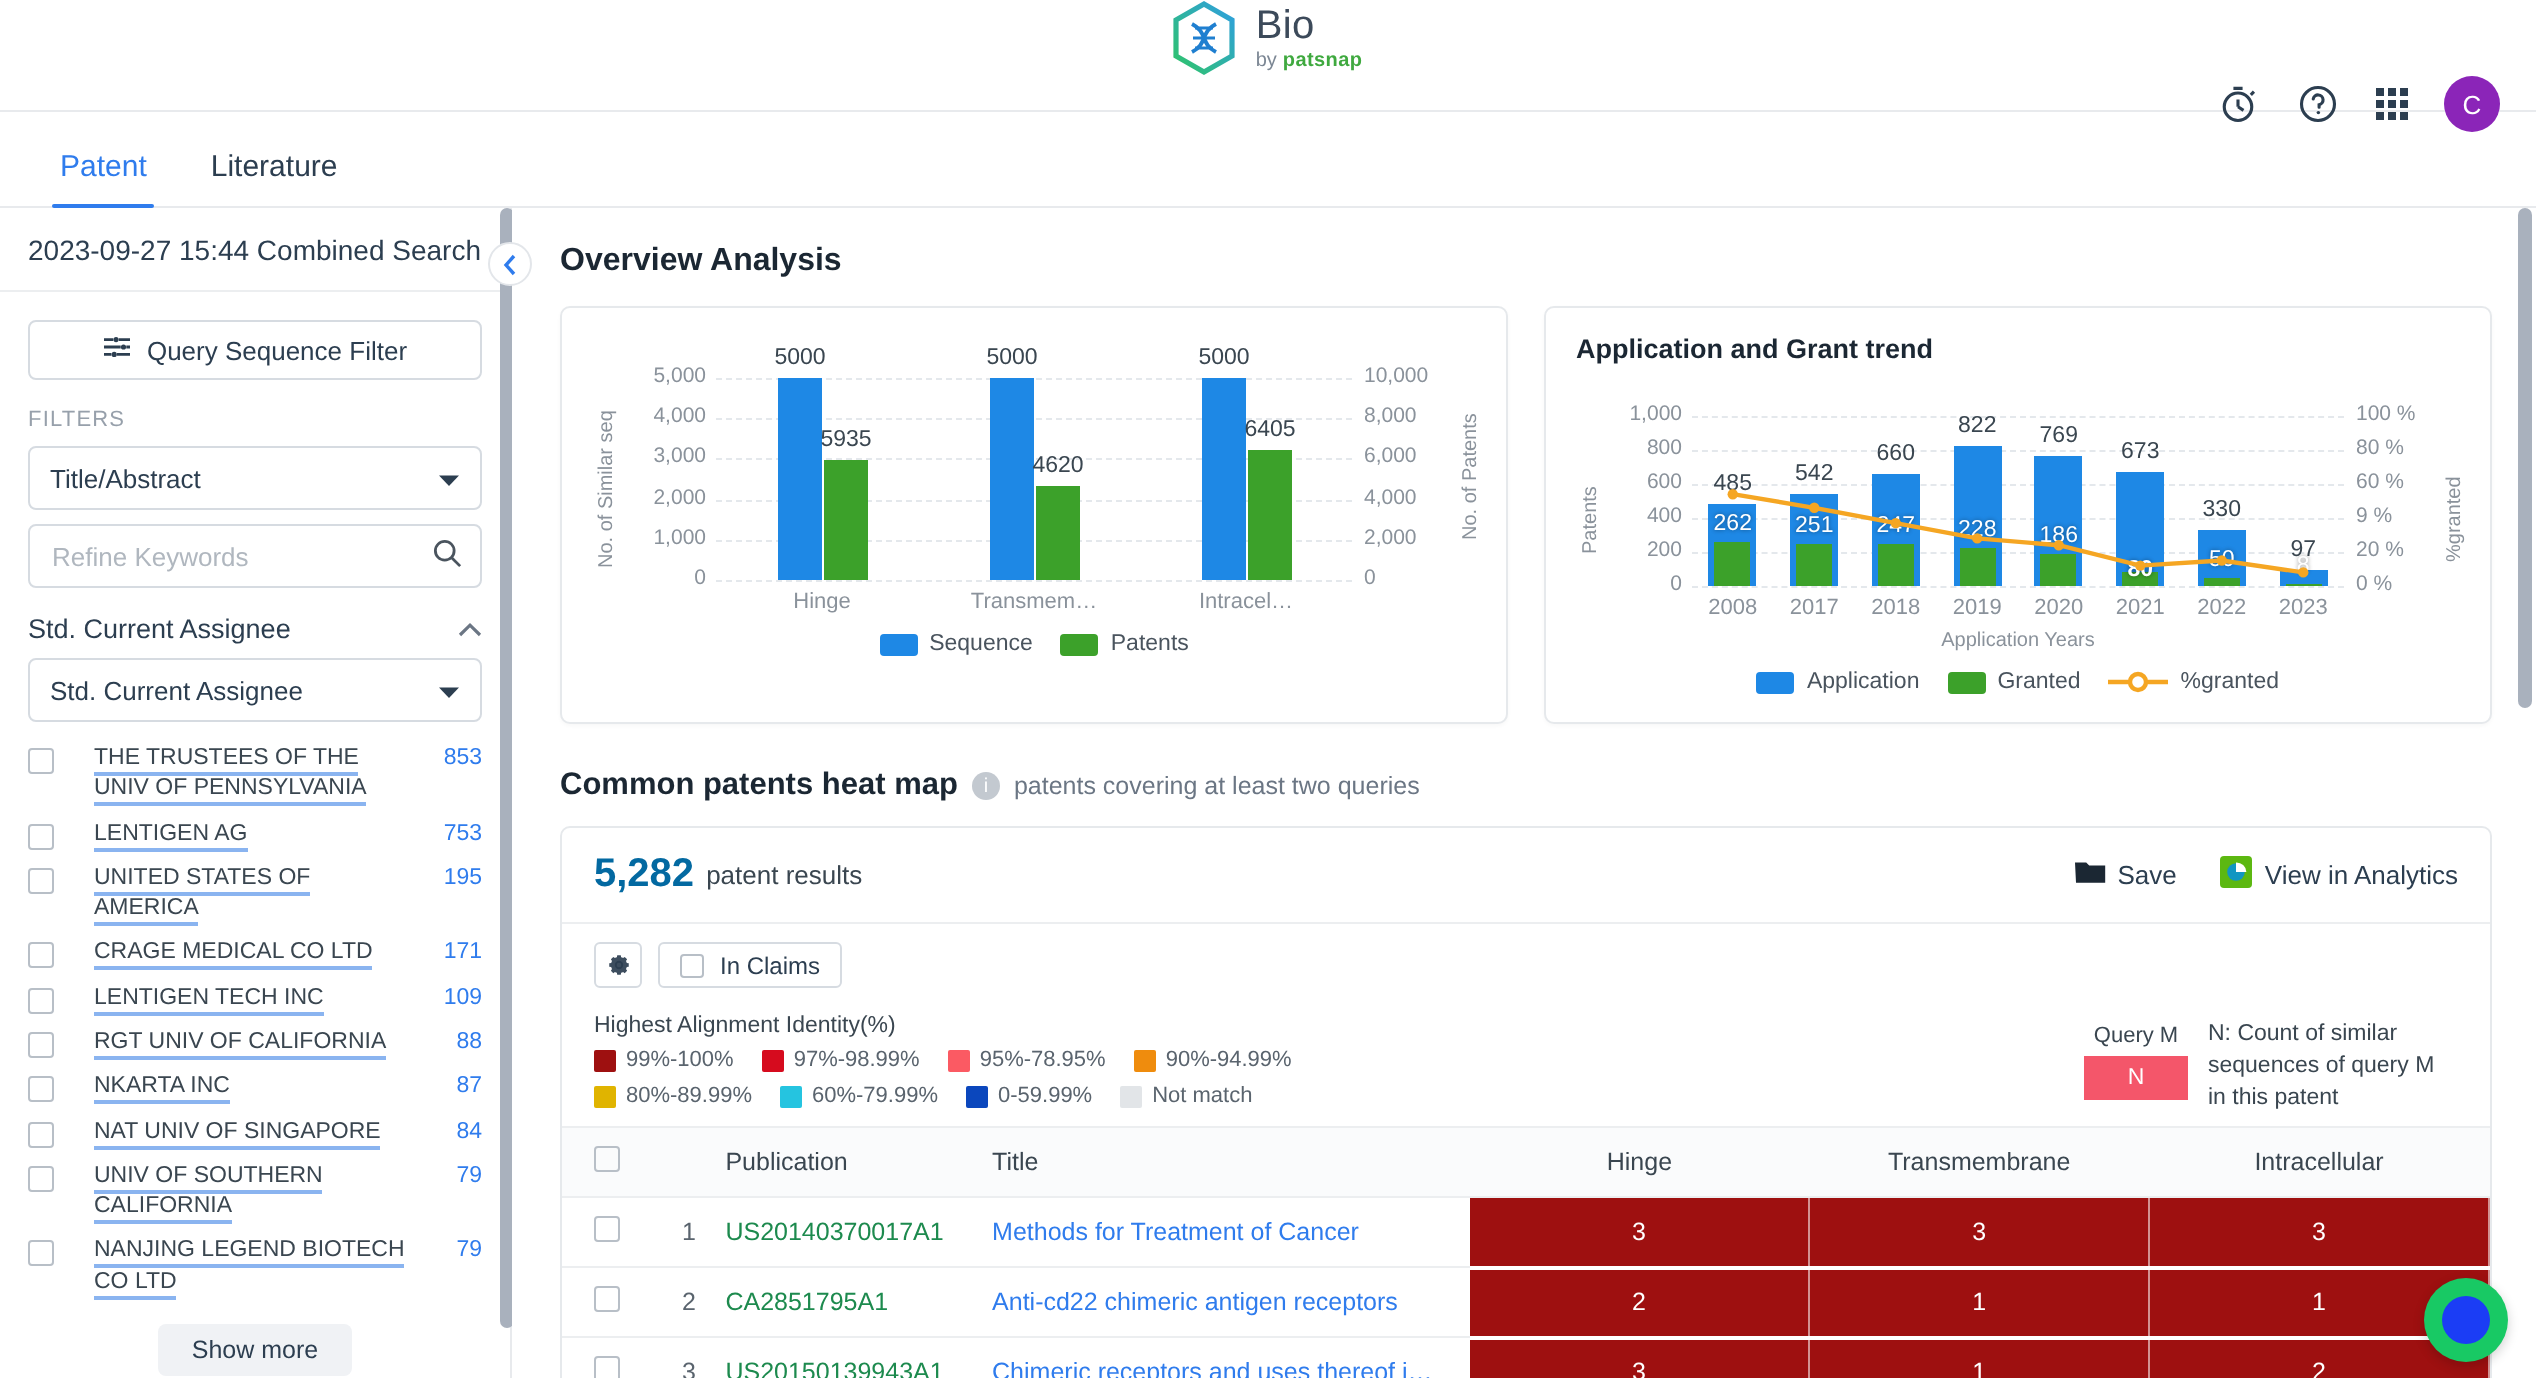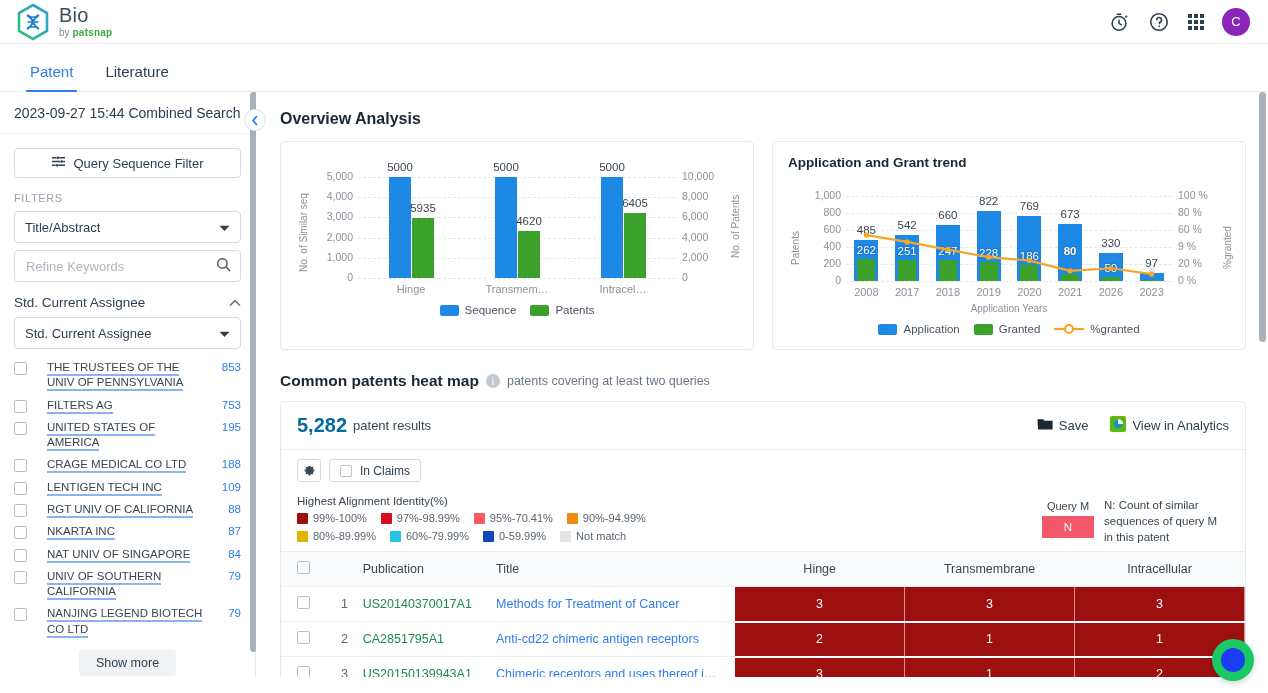--- a/index.html
+++ b/index.html
@@ -4,22 +4,22 @@
 <style>
   * { box-sizing: border-box; }
   html, body { margin:0; padding:0; }
   body {
     width:1268px; height:693px; overflow:hidden;
     font-family:"Liberation Sans", sans-serif;
     background:#ffffff; color:#1f2d3d; font-size:13px;
     -webkit-font-smoothing:antialiased;
   }
   
-  .topbar { height:44px; display:flex; align-items:center; padding:0 18px 0 16px;
-            border-bottom:1px solid #e8eaed; background:#fff; position:relative; }
+  .topbar { height:56px; display:flex; align-items:center; padding:0 18px 0 16px;
+            border-bottom:1px solid #e8eaed; background:#fff; position:relative;flex-direction:column; }
   .logo-wrap { display:flex; align-items:center; gap:9px; }
   .logo-hex { width:34px; height:38px; position:relative; display:block; }
   .brand-txt { line-height:1; }
   .brand-name { font-size:20px; color:#3c4a5a; font-weight:400; letter-spacing:.2px; }
   .brand-sub { font-size:10px; color:#7c8794; margin-top:3px; display:flex; gap:3px; align-items:center;}
   .brand-sub b { color:#3fa93f; font-weight:700; letter-spacing:.2px;}
   .top-actions { margin-left:auto; display:flex; align-items:center; gap:18px; }
   .ticon { width:22px; height:22px; color:#2c3e50; cursor:pointer; display:block; }
   .avatar { width:28px; height:28px; border-radius:50%; background:#8b25b8;
             color:#fff; font-size:13px; display:flex; align-items:center; justify-content:center;
@@ -277,32 +277,32 @@
       </div>
 
       <div id="facet-list">
           <div class="facet">
             <span class="cbx"></span>
             <span class="facet-name"><span>THE TRUSTEES OF THE UNIV OF PENNSYLVANIA</span></span>
             <span class="facet-cnt">853</span>
           </div>
           <div class="facet">
             <span class="cbx"></span>
-            <span class="facet-name"><span>FILTERS AG</span></span>
+            <span class="facet-name"><span>LENTIGEN AG</span></span>
             <span class="facet-cnt">753</span>
           </div>
           <div class="facet">
             <span class="cbx"></span>
             <span class="facet-name"><span>UNITED STATES OF AMERICA</span></span>
             <span class="facet-cnt">195</span>
           </div>
           <div class="facet">
             <span class="cbx"></span>
             <span class="facet-name"><span>CRAGE MEDICAL CO LTD</span></span>
-            <span class="facet-cnt">188</span>
+            <span class="facet-cnt">171</span>
           </div>
           <div class="facet">
             <span class="cbx"></span>
             <span class="facet-name"><span>LENTIGEN TECH INC</span></span>
             <span class="facet-cnt">109</span>
           </div>
           <div class="facet">
             <span class="cbx"></span>
             <span class="facet-name"><span>RGT UNIV OF CALIFORNIA</span></span>
             <span class="facet-cnt">88</span>
@@ -444,27 +444,27 @@
             <div class="blabel ov" style="left: 176.625px; width: 48px; top: 72.62px;">228</div>
             <div class="xtick" style="left: 180.25px; width: 40.75px; top: 112px;">2019</div>
             <div class="bar" style="left: 229.375px; width: 24px; height: 65.365px; background: rgb(30, 136, 229); bottom: 38px;"></div>
             <div class="bar" style="left: 232.375px; width: 18px; height: 15.81px; background: rgb(60, 161, 42); bottom: 38px;"></div>
             <div class="blabel" style="left: 217.375px; width: 48px; top: 25.635px;">769</div>
             <div class="blabel ov" style="left: 217.375px; width: 48px; top: 76.19px;">186</div>
             <div class="xtick" style="left: 221px; width: 40.75px; top: 112px;">2020</div>
             <div class="bar" style="left: 270.125px; width: 24px; height: 57.205px; background: rgb(30, 136, 229); bottom: 38px;"></div>
             <div class="bar" style="left: 273.125px; width: 18px; height: 6.8px; background: rgb(60, 161, 42); bottom: 38px;"></div>
             <div class="blabel" style="left: 258.125px; width: 48px; top: 33.795px;">673</div>
-            <div class="blabel ov" style="left: 258.125px; width: 48px; top: 71px; font-weight: bold;">80</div>
+            <div class="blabel ov" style="left: 258.125px; width: 48px; top: 93px; font-weight: bold;">80</div>
             <div class="xtick" style="left: 261.75px; width: 40.75px; top: 112px;">2021</div>
             <div class="bar" style="left: 310.875px; width: 24px; height: 28.05px; background: rgb(30, 136, 229); bottom: 38px;"></div>
             <div class="bar" style="left: 313.875px; width: 18px; height: 4.25px; background: rgb(60, 161, 42); bottom: 38px;"></div>
             <div class="blabel" style="left: 298.875px; width: 48px; top: 62.95px;">330</div>
             <div class="blabel ov" style="left: 298.875px; width: 48px; top: 87.75px;">50</div>
-            <div class="xtick" style="left: 302.5px; width: 40.75px; top: 112px;">2026</div>
+            <div class="xtick" style="left: 302.5px; width: 40.75px; top: 112px;">2022</div>
             <div class="bar" style="left: 351.625px; width: 24px; height: 8.245px; background: rgb(30, 136, 229); bottom: 38px;"></div>
             <div class="bar" style="left: 354.625px; width: 18px; height: 0.68px; background: rgb(60, 161, 42); bottom: 38px;"></div>
             <div class="blabel" style="left: 339.625px; width: 48px; top: 82.755px;">97</div>
             <div class="blabel ov" style="left: 339.625px; width: 48px; top: 91.32px;">8</div>
             <div class="xtick" style="left: 343.25px; width: 40.75px; top: 112px;">2023</div>
             <svg width="442" height="145" style="position: absolute; left: 0px; top: 0px; pointer-events: none;">
               <path d="M 78.375 61.1 L 119.125 67.9 L 159.875 75.55 L 200.625 83.2 L 241.375 86.6 L 282.125 96.8 L 322.875 94.25 L 363.625 100.2" stroke="#f5a623" stroke-width="2.2" fill="none"></path>
               <circle cx="78.375" cy="61.1" r="2.6" fill="#f5a623"></circle>
               <circle cx="119.125" cy="67.9" r="2.6" fill="#f5a623"></circle>
               <circle cx="159.875" cy="75.55" r="2.6" fill="#f5a623"></circle>
@@ -548,21 +548,21 @@
               <div class="chip">
                 <i style="background:#9e1010"></i>
                 <span>99%-100%</span>
               </div>
               <div class="chip">
                 <i style="background:#d60b1e"></i>
                 <span>97%-98.99%</span>
               </div>
               <div class="chip">
                 <i style="background:#fb5a63"></i>
-                <span>95%-70.41%</span>
+                <span>95%-78.95%</span>
               </div>
               <div class="chip">
                 <i style="background:#ef8c0d"></i>
                 <span>90%-94.99%</span>
               </div>
               <div class="chip">
                 <i style="background:#e0b400"></i>
                 <span>80%-89.99%</span>
               </div>
               <div class="chip">

